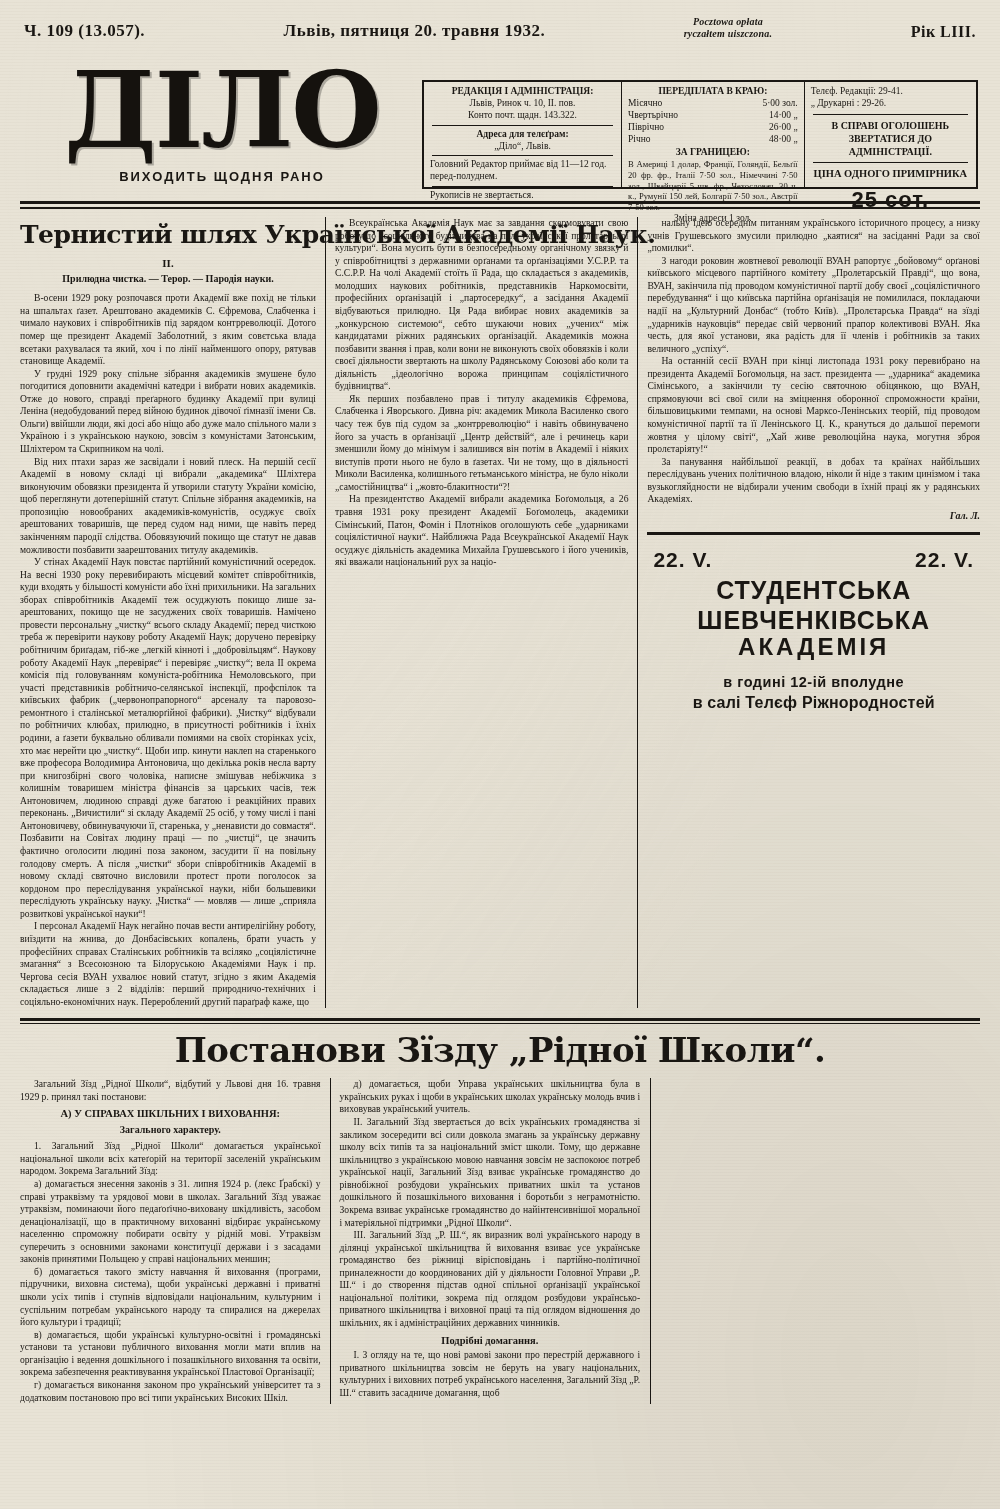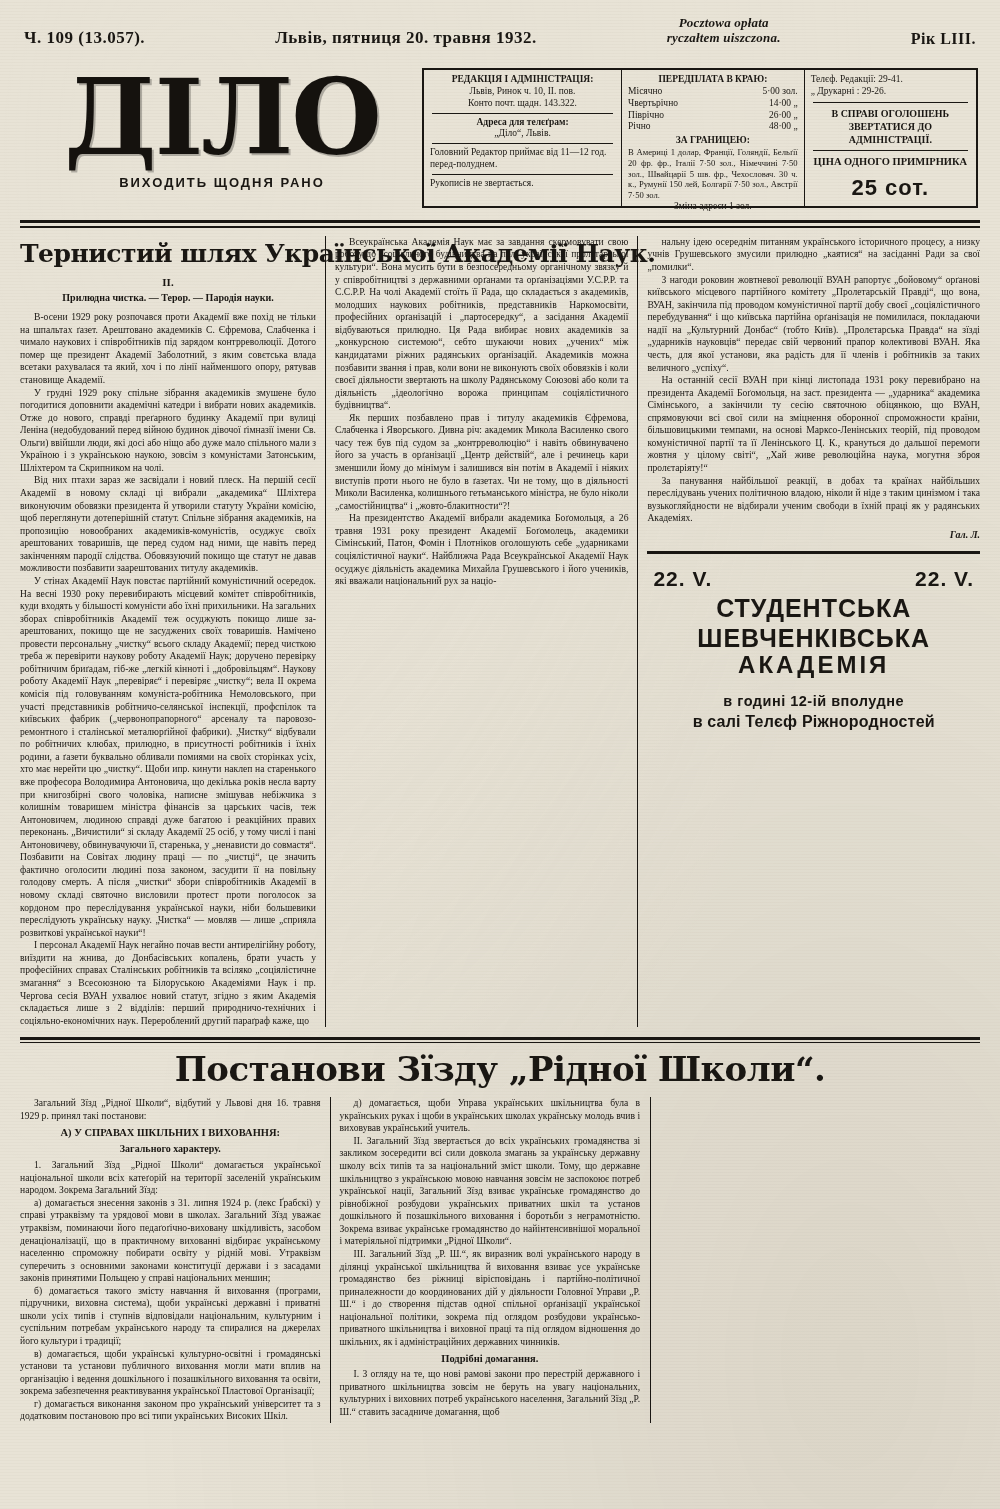--- a/index.html
+++ b/index.html
@@ -43,21 +43,21 @@
     display: flex;
     align-items: flex-end;
     justify-content: space-between;
     font-weight: bold;
     letter-spacing: 0.5px;
     padding: 6px 6px 2px 6px;
   }
   .topline .issue { font-size: 17px; }
   .topline .place { font-size: 17px; }
   .topline .postal {
-    font-size: 13px;
+    font-size: 10px;
     line-height: 1.15;
     text-align: center;
     font-style: italic;
     letter-spacing: 0.2px;
     padding-bottom: 2px;
   }
   .topline .year { font-size: 16px; }
 
   
   .masthead {
@@ -85,22 +85,22 @@
     font-size: 13px;
     font-weight: bold;
     letter-spacing: 2px;
     font-family: "Liberation Sans", sans-serif;
   }
   .boxes {
     flex: 1;
     display: flex;
     gap: 0;
     border: 2px solid #1a1713;
-    margin-top: 4px;
-    height: 140px;
+    margin-top: 23px;
+    height: 109px;
     box-sizing: border-box;
   }
   .boxcol {
     padding: 4px 6px;
     font-size: 9.5px;
     line-height: 1.25;
   }
   .boxcol + .boxcol { border-left: 1px solid #1a1713; }
   .bc1 { width: 36%; }
   .bc2 { width: 33%; }

